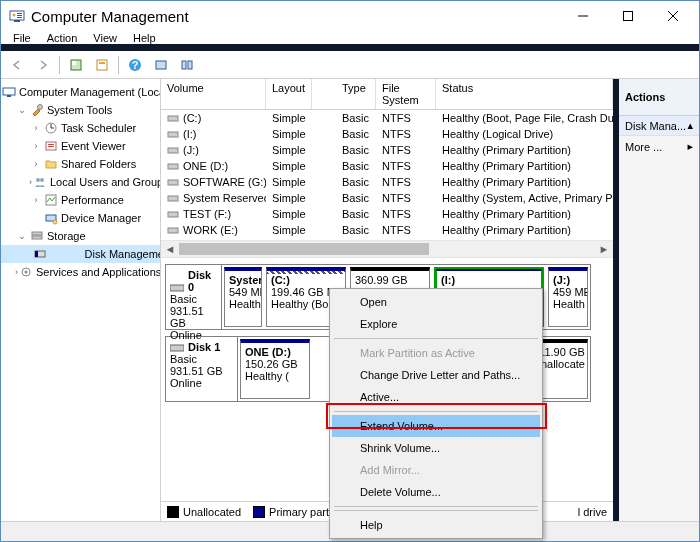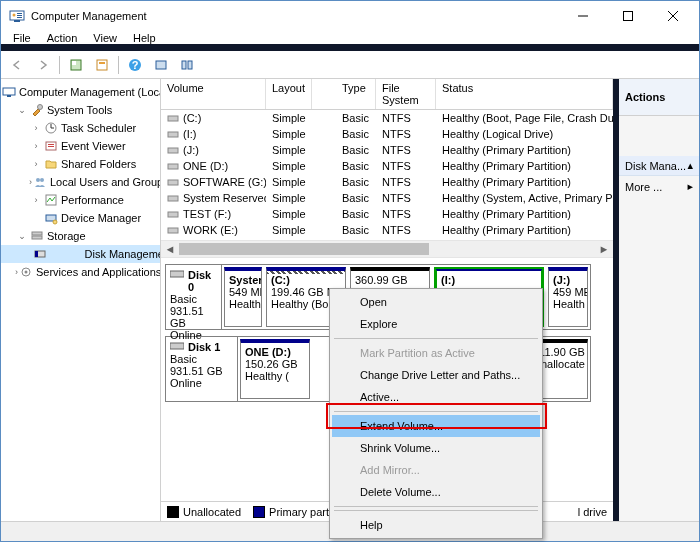--- a/index.html
+++ b/index.html
@@ -2,21 +2,21 @@
 <html><head>
 <meta charset="utf-8">
 <style>
 * { box-sizing: border-box; margin: 0; padding: 0; font-family: "Segoe UI", Tahoma, sans-serif; font-size: 11px; }
 body { background: #fff; width: 700px; height: 542px; overflow: hidden; position: relative; }
 .window { border: 1px solid #5a8cc2; width: 700px; height: 542px; display: flex; flex-direction: column; background: #fff; }
 
 
 .titlebar { height: 30px; display: flex; align-items: center; padding: 0 4px 0 8px; background: #fff; }
 .titlebar .icon { width: 16px; height: 16px; margin-right: 6px; }
-.titlebar .title { flex: 1; font-size: 11px; }
+.titlebar .title { flex: 1; font-size: 15px; }
 .titlebar .winbtn { width: 45px; height: 29px; display: flex; align-items: center; justify-content: center; color: #333; }
 
 
 .menubar { height: 20px; display: flex; align-items: center; padding: 0 4px; border-bottom: 7px solid #0f172a; }
 .menubar .item { padding: 2px 8px; }
 
 
 .toolbar { height: 28px; display: flex; align-items: center; padding: 0 4px; border-bottom: 1px solid #d0d0d0; gap: 2px; }
 .toolbar .tbtn { width: 24px; height: 22px; display: flex; align-items: center; justify-content: center; border: 1px solid transparent; }
 .toolbar .sep { width: 1px; height: 18px; background: #c0c0c0; margin: 0 2px; }
@@ -46,37 +46,37 @@
 .col-status { flex: 1; }
 
 .hscroll { height: 18px; display:flex; align-items:center; justify-content:space-between; border-top:1px solid #e5e5e5; border-bottom:1px solid #e5e5e5; background:#f0f0f0; margin-top:2px;}
 .hscroll .arrow { width:18px; height:16px; display:flex; align-items:center; justify-content:center; color:#606060;}
 .hscroll .track { flex:1; height:16px; position:relative; }
 .hscroll .thumb { position:absolute; left:0; width:60%; height:12px; top:2px; background:#c0c0c0; }
 
 .diskpane { flex: 1; overflow: hidden; position: relative; padding-right: 18px; }
 .disk-row { display: flex; border: 1px solid #808080; margin: 6px 4px; height: 66px; }
 .disk-info { width: 76px; border-right: 1px solid #808080; padding: 4px; display:flex; flex-direction:column; }
-.disk-info .diskname { font-weight: bold; display:flex; align-items:flex-start; gap:4px;}
+.disk-info .diskname { font-weight: bold; display:flex; align-items:flex-end; gap:4px;}
 .disk-parts { flex: 1; display: flex; }
 .part { border: 1px solid #808080; margin: 2px; padding: 3px 4px; overflow: hidden; font-size: 10px; line-height: 12px; position: relative; }
 .part.primary { border-top: 4px solid #00008b; }
 .part.unalloc { border-top: 4px solid #000; }
 .part.selected { border: 3px solid #00a000; border-top: 4px solid #00008b; outline: 2px solid #00a000; outline-offset:-2px;}
 .part .pname { font-weight: bold; }
 .part .pline { white-space: nowrap; }
 .part .hatch { position:absolute; left:0; right:0; top:0; height:3px; background: repeating-linear-gradient(45deg,#555,#555 2px,#fff 2px,#fff 4px); }
 
 .legend { height: 20px; border-top: 1px solid #d0d0d0; display: flex; align-items: center; padding: 0 6px; gap: 12px; background:#fff;}
 .legend .litem { display: flex; align-items: center; gap: 4px; }
 .legend .swatch { width: 12px; height: 12px; border: 1px solid #000; }
 
 .actionpane { width: 80px; background: #f5f5f5; display:flex; flex-direction:column; }
 .actionpane .hdr { background: #eef3fa; padding: 12px 6px; font-weight: bold; border-bottom:1px solid #d0d0d0;}
-.actionpane .section { background:#e6eefb; padding:3px 6px; border-bottom:1px solid #d6e2f0; display:flex; align-items:center; justify-content:space-between;margin-top:40px;}
+.actionpane .section { background:#e6eefb; padding:3px 6px; border-bottom:1px solid #d6e2f0; display:flex; align-items:center; justify-content:space-between;}
 .actionpane .link { padding: 4px 6px; display:flex; align-items:center; justify-content:space-between;}
 
 .statusbar { height: 20px; border-top: 1px solid #d0d0d0; background: #f0f0f0; }
 
 
 .context-menu { position: absolute; left: 329px; top: 288px; width: 214px; background: #f0f0f0; border: 1px solid #a0a0a0; box-shadow: 2px 2px 4px rgba(0,0,0,0.3); z-index: 100; padding: 2px; }
 .context-menu .citem { padding: 5px 10px 5px 28px; color: #000; }
 .context-menu .citem.disabled { color: #9a9a9a; }
 .context-menu .citem.highlighted { background: #90c8f6; }
 .context-menu .csep { height: 1px; background: #c0c0c0; margin: 3px 2px; }

